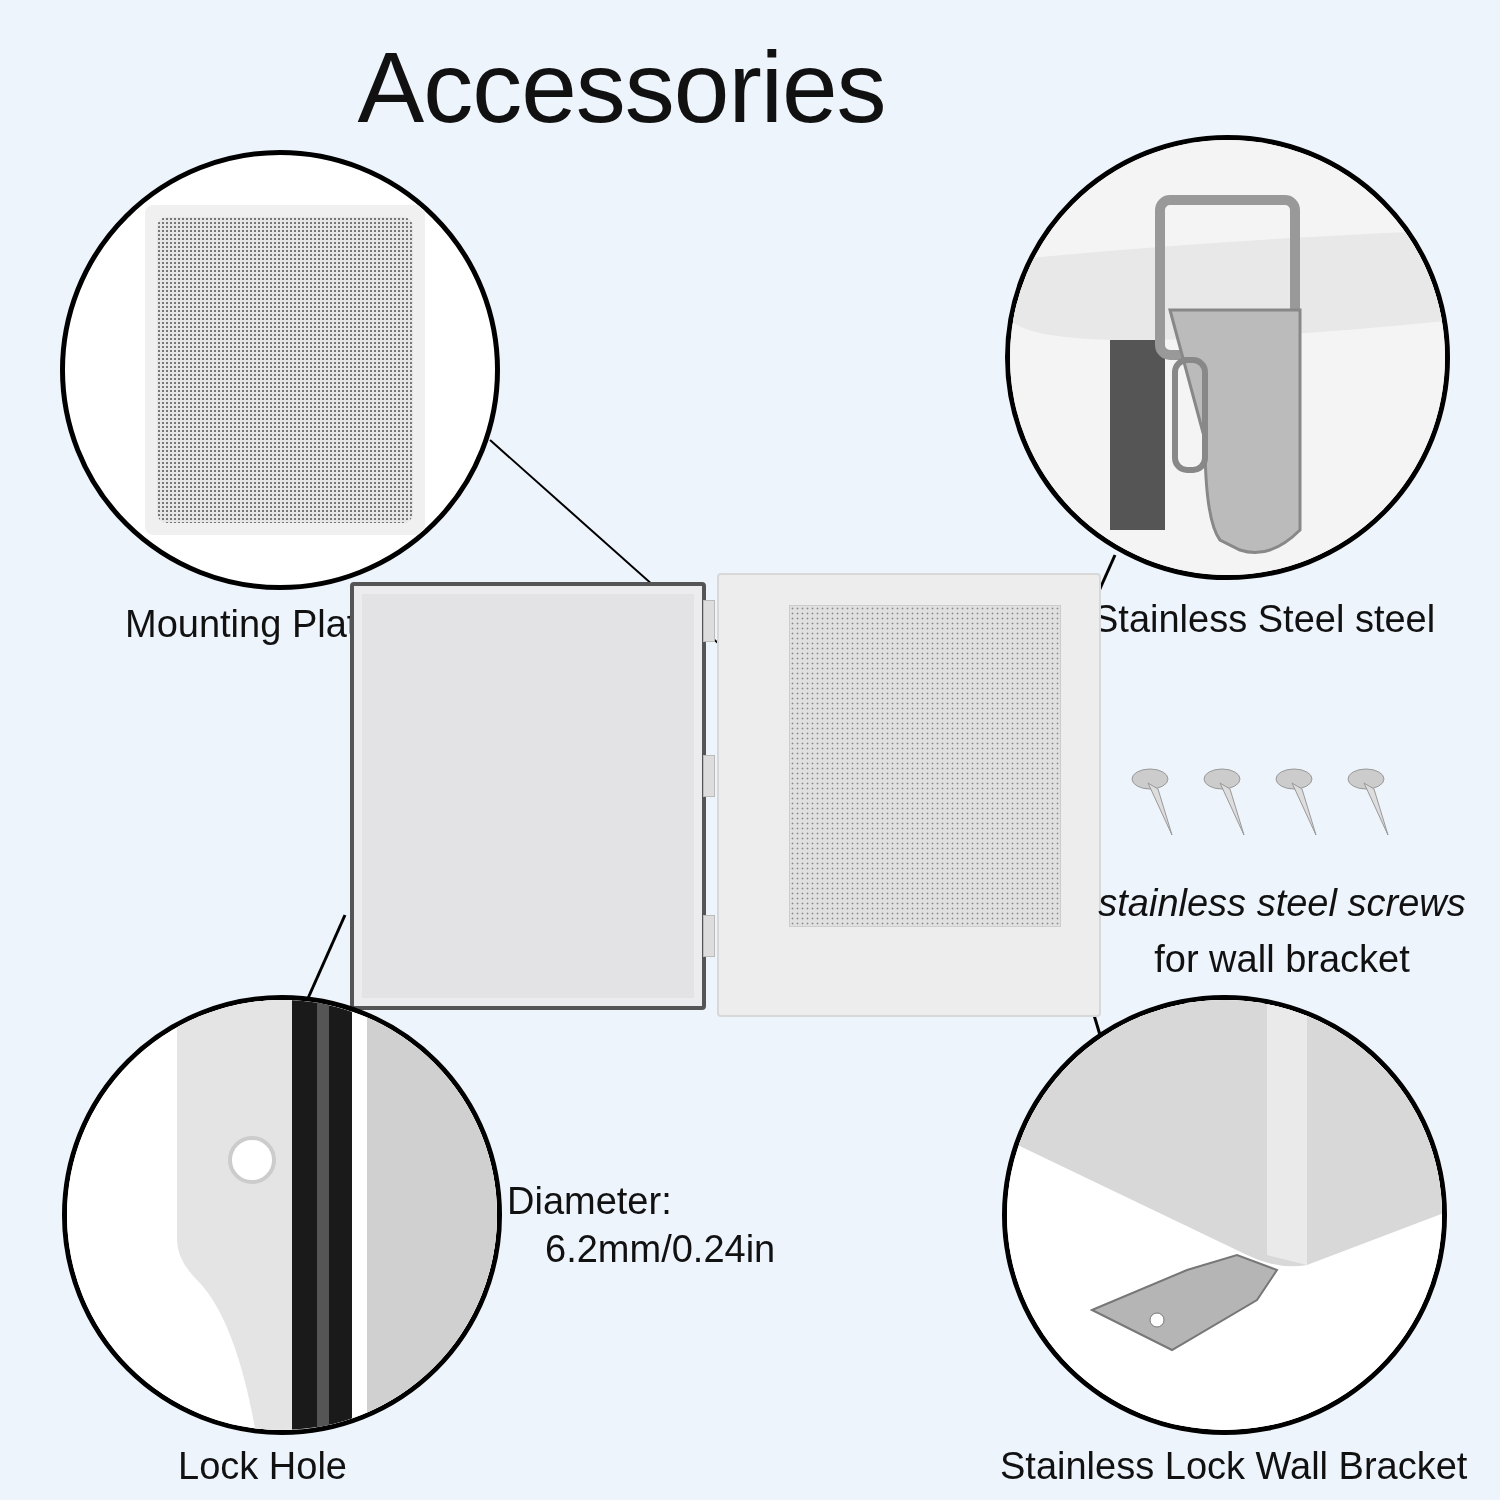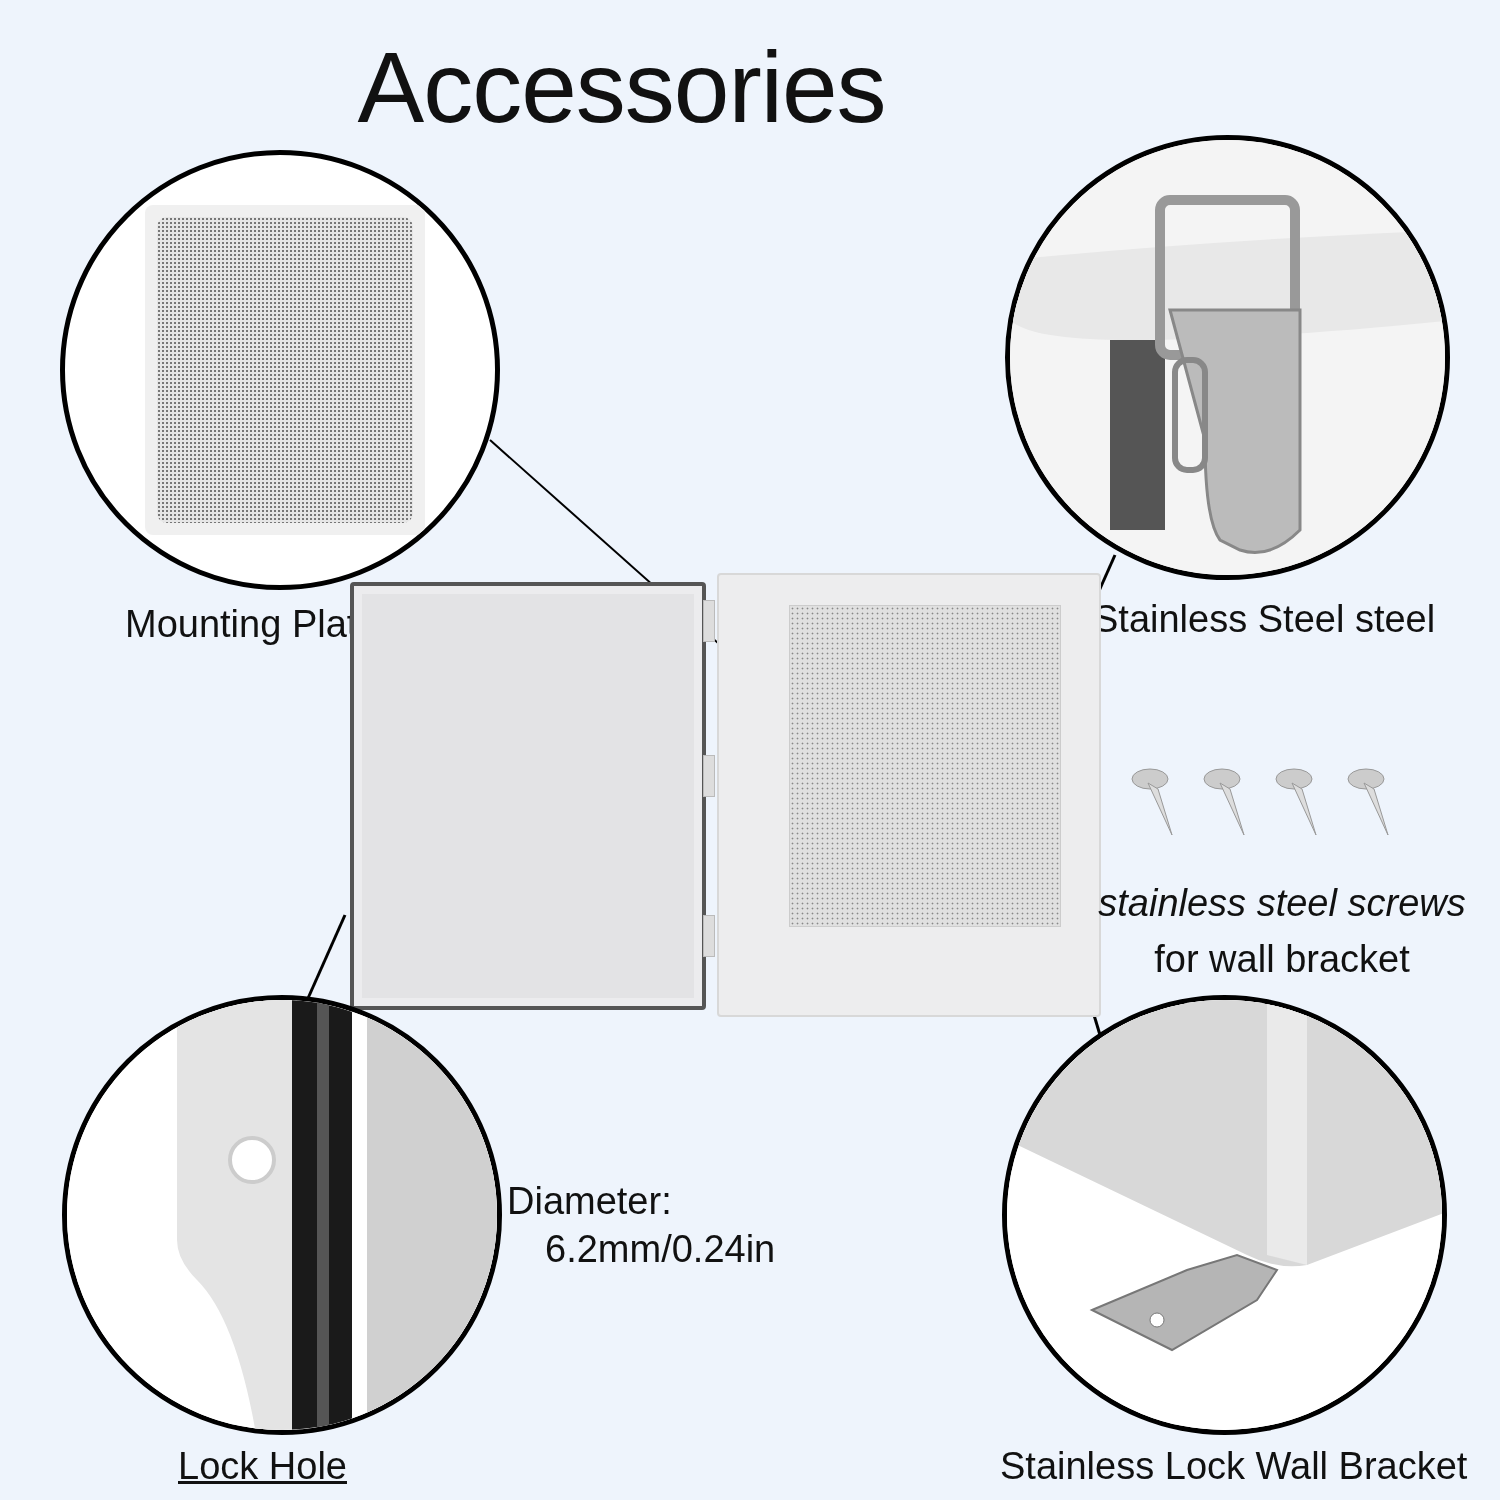--- a/index.html
+++ b/index.html
@@ -99,21 +99,21 @@
     <rect x="0" y="0" width="440" height="440" fill="#fff"></rect>
     <path d="M110 0 L230 0 L230 440 L190 440 Q170 320 130 280 Q110 260 110 240Z" fill="#e4e4e4"></path>
     <rect x="225" y="0" width="60" height="440" fill="#1a1a1a"></rect>
     <rect x="250" y="0" width="12" height="440" fill="#555"></rect>
     <rect x="300" y="0" width="140" height="440" fill="#d0d0d0"></rect>
     <circle cx="185" cy="160" r="22" fill="#fff" stroke="#ccc" stroke-width="4"></circle>
   </svg>
 </div>
 <div class="label" style="left:507px;top:1180px;text-align:right;">Diameter:</div>
 <div class="label" style="left:507px;top:1228px;margin-left:38px;">6.2mm/0.24in</div>
-<div class="label" style="left:178px;top:1445px;text-decoration:underline;">Lock Hole</div>
+<div class="label" style="left:178px;top:1445px;">Lock Hole</div>
 
 <div id="c-bracket" class="circle">
   <svg width="445" height="440">
     <rect width="445" height="440" fill="#fff"></rect>
     <path d="M0 0 L445 0 L445 210 L300 265 Q270 270 240 255 L0 140Z" fill="#d8d8d8"></path>
     <path d="M260 0 L300 0 L300 265 L260 255Z" fill="#eaeaea"></path>
     <path d="M85 310 L180 270 L230 255 L270 270 L250 300 L165 350Z" fill="#b5b5b5" stroke="#777" stroke-width="2"></path>
     <circle cx="150" cy="320" r="7" fill="#fff" stroke="#777"></circle>
   </svg>
 </div>

